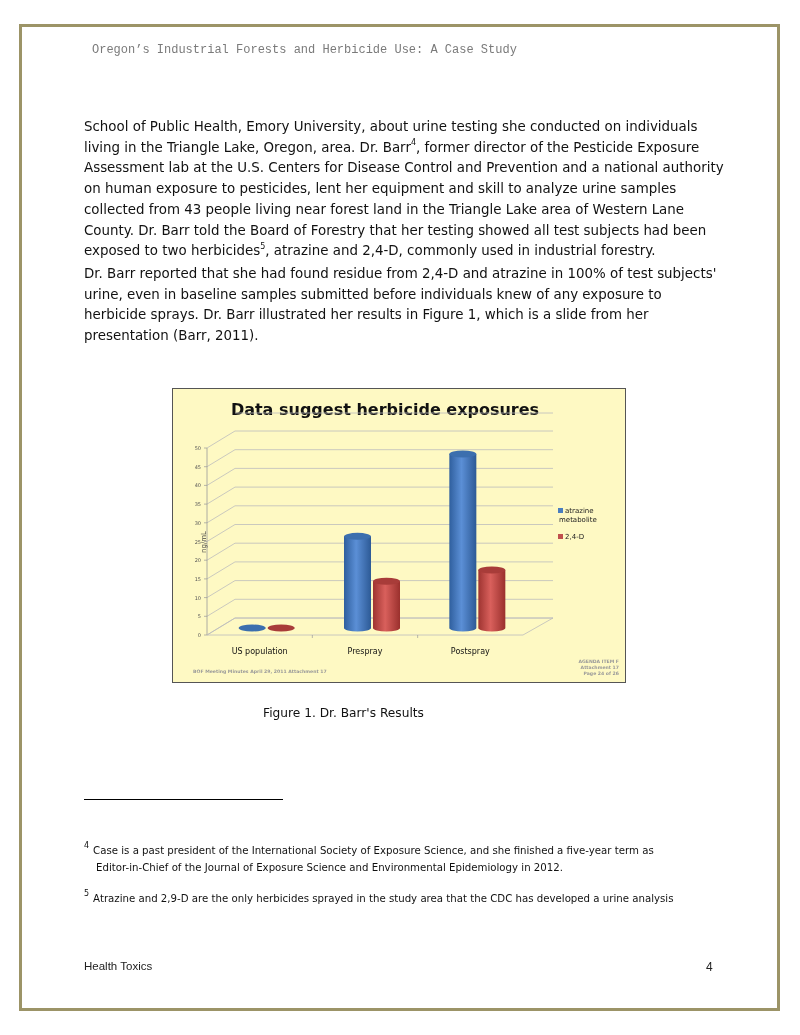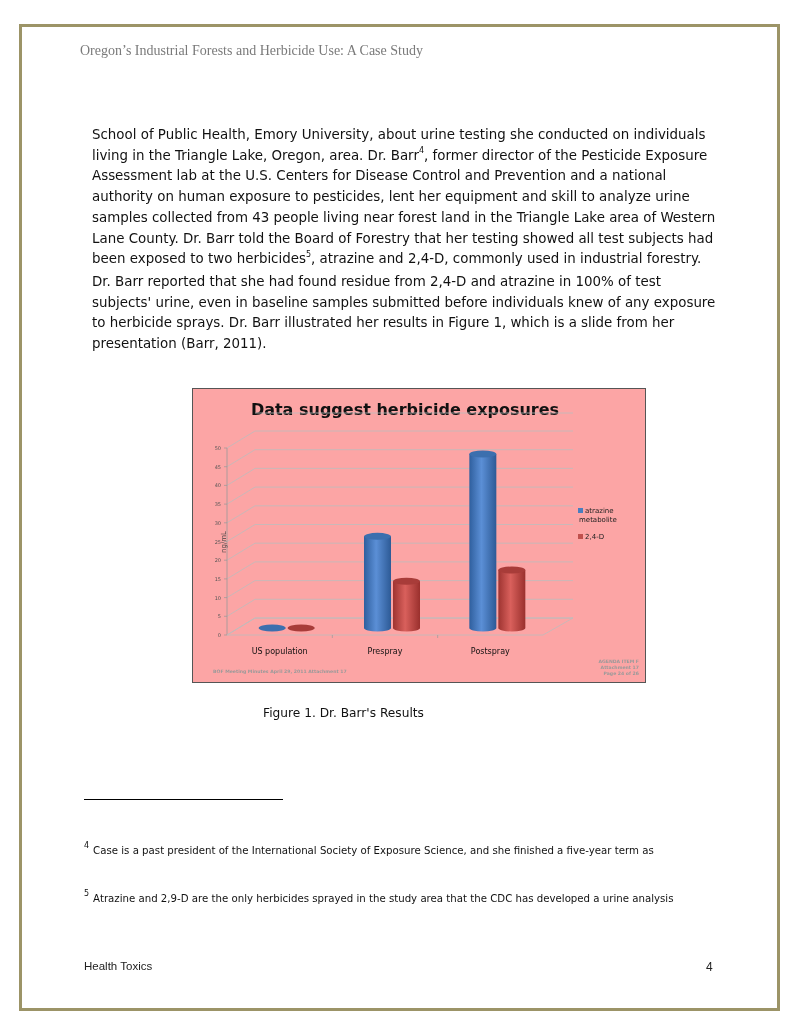--- a/index.html
+++ b/index.html
@@ -1,24 +1,24 @@
 <!DOCTYPE html>
 <html><head>
 <meta charset="utf-8">
 <style>
   html, body { margin: 0; padding: 0; background: #ffffff; }
   body { width: 800px; height: 1035px; position: relative; overflow: hidden; font-family: "DejaVu Sans", sans-serif; color: #000; }
   .page-border { position: absolute; left: 19px; top: 24px; width: 755px; height: 981px; border: 3px solid #9c9467; box-sizing: content-box; }
-  .running-header { position: absolute; left: 80px; top: 43px; font-family: Liberation Serif, serif; font-size: 14px; color: #7a7a7a; letter-spacing: 0; }
+  .running-header { position: absolute; left: 92px; top: 43px; font-family: Liberation Mono, monospace; font-size: 12px; color: #7a7a7a; letter-spacing: 0; }
   .body-text { position: absolute; left: 84px; width: 640px; font-family: "DejaVu Sans", sans-serif; font-size: 13.4px; line-height: 20.7px; color: #111; }
   .para1 { top: 117px; }
   .para2 { top: 264px; }
-  .body-text p { margin: 8px; }
+  .body-text p { margin: 0; }
   sup { font-size: 8px; line-height: 0; position: relative; top: -1px; }
-  .figure-frame { position: absolute; left: 172px; top: 388px; width: 454px; height: 295px; border: 1.5px solid #555; background: #fca5a5; box-sizing: border-box; margin-left: 20px; }
+  .figure-frame { position: absolute; left: 172px; top: 388px; width: 454px; height: 295px; border: 1.5px solid #555; background: #fef9c3; box-sizing: border-box; }
   .figure-frame svg { position: absolute; left: 0; top: 0; }
   .fig-caption { position: absolute; left: 0; width: 687px; top: 706px; text-align: center; font-size: 12.2px; color: #111; }
   .fn-rule { position: absolute; left: 84px; top: 799px; width: 199px; height: 1px; background: #000; }
   .footnote { position: absolute; left: 84px; width: 640px; font-size: 10.2px; line-height: 16px; color: #111; }
   .fn4 { top: 843px; }
   .fn5 { top: 891px; }
   .footnote .fn-num { font-size: 8px; position: relative; top: -6px; margin-right: 4px; }
   .footnote .fn-cont { display: block; padding-left: 12px; }
   .running-footer-left { position: absolute; left: 84px; top: 960px; font-family: "Liberation Sans", sans-serif; font-size: 11.5px; color: #222; }
   .running-footer-right { position: absolute; left: 706px; top: 960px; font-family: "Liberation Sans", sans-serif; font-size: 12px; color: #222; }
@@ -149,20 +149,21 @@
     <text x="446" y="286" text-anchor="end" font-family="DejaVu Sans, sans-serif" font-weight="bold" font-size="4.6" fill="#9a9a9a">Page 24 of 26</text>
   </svg>
 </div>
 
 <div class="fig-caption">Figure 1.  Dr. Barr's Results</div>
 
 <div class="fn-rule"></div>
 
 <div class="footnote fn4">
   <span class="fn-num">4</span><span>Case is a past president of the International Society of Exposure Science, and she finished a five-year term as</span>
+  <span class="fn-cont">Editor-in-Chief of the Journal of Exposure Science and Environmental Epidemiology in 2012.</span>
 </div>
 
 <div class="footnote fn5">
   <span class="fn-num">5</span><span>Atrazine and 2,9-D are the only herbicides sprayed in the study area that the CDC has developed a urine analysis</span>
 </div>
 
 <div class="running-footer-left">Health Toxics</div>
 <div class="running-footer-right">4</div>
 
 </body></html>

